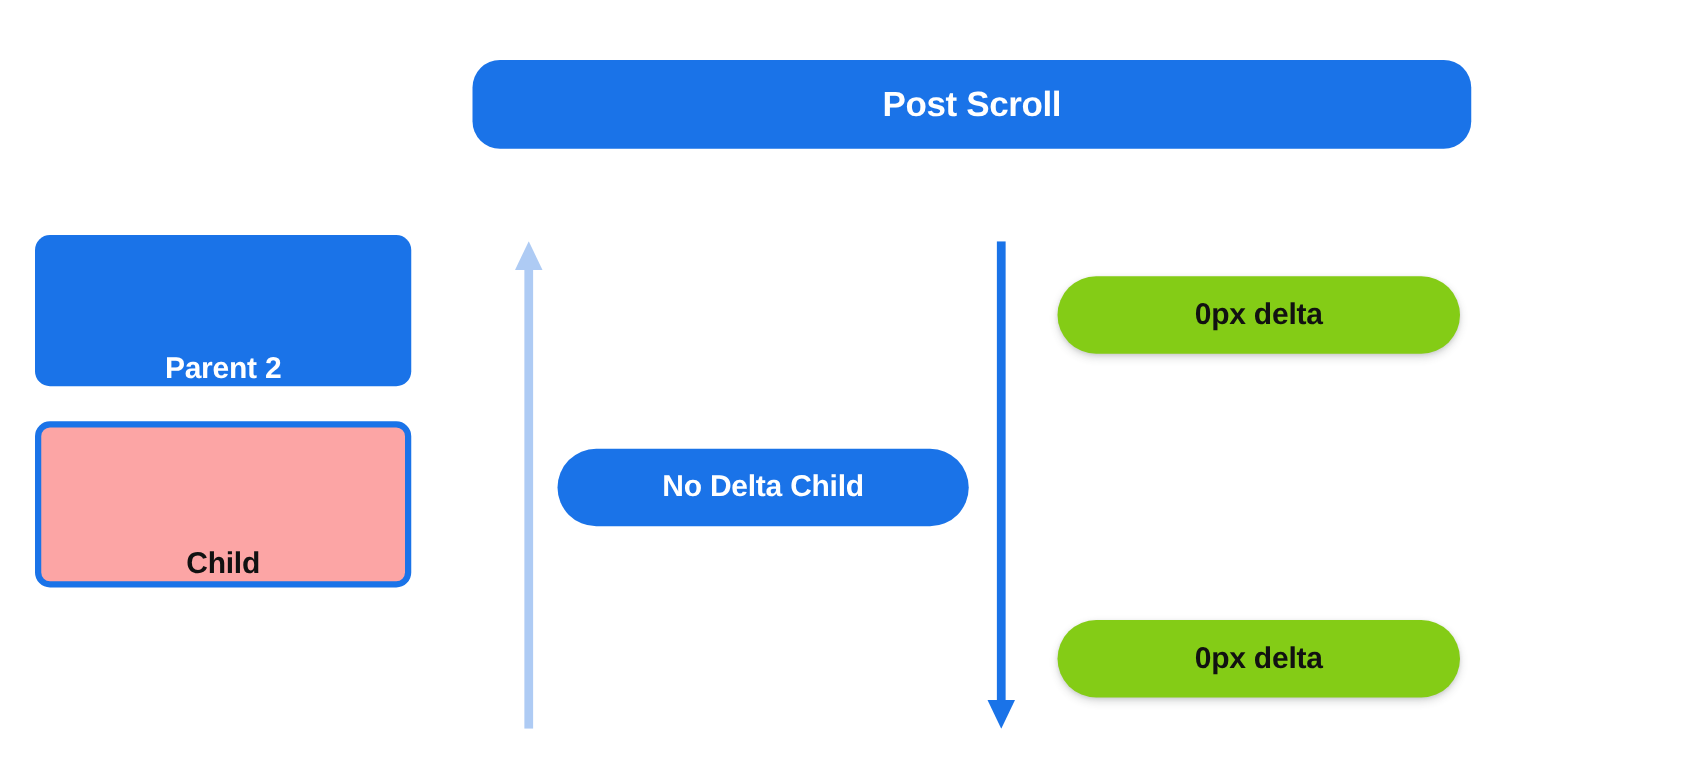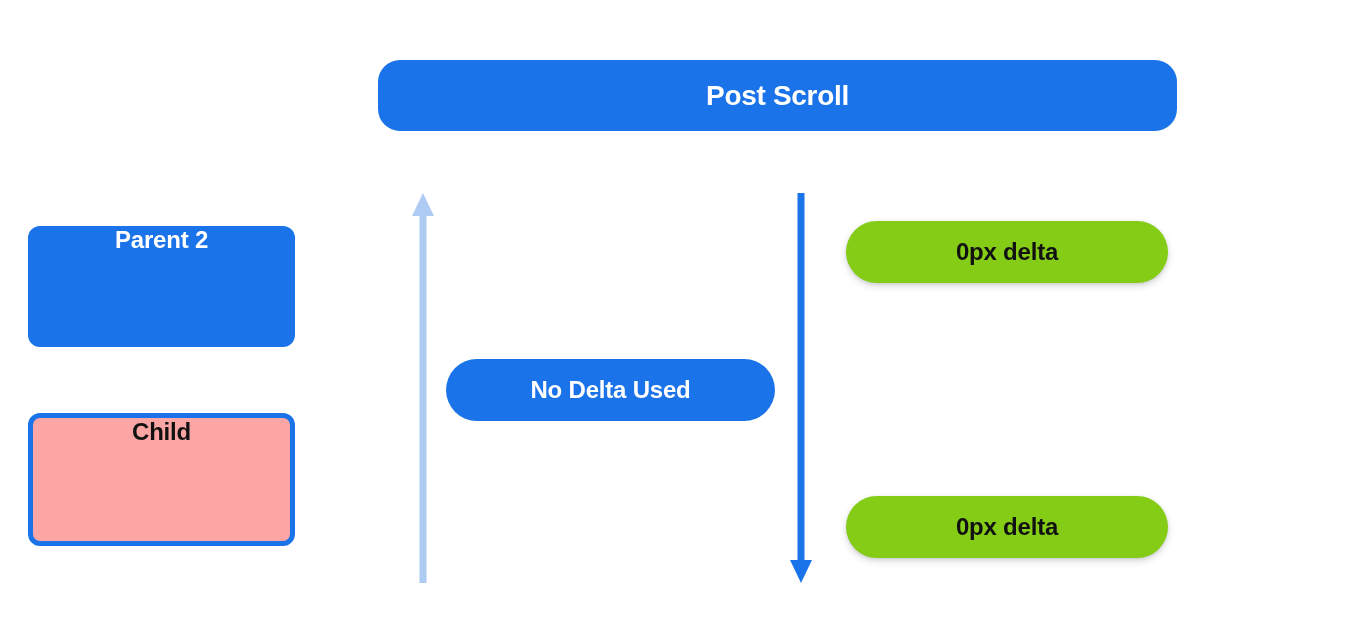--- a/index.html
+++ b/index.html
@@ -16,21 +16,21 @@
   #stage {
     position: relative;
     width: 1346px;
     height: 624px;
   }
 
   
   .header-banner {
     position: absolute;
     left: 378px;
-    top: 60px;
+    top: 48px;
     width: 799px;
     height: 71px;
     background: #1a73e8;
     border-radius: 22px;
     display: flex;
     align-items: center;
     justify-content: center;
     box-sizing: border-box;
   }
   .header-banner .label {
@@ -41,27 +41,26 @@
   }
 
   
   .stack {
     position: absolute;
     left: 28px;
     top: 188px;
     width: 255px;
   }
   .box {
-    width: 267px;
+    width: 301px;
     box-sizing: border-box;
     display: flex;
-    align-items: flex-start;
+    align-items: flex-end;
     justify-content: center;
     border-radius: 12px;
-    margin-top: 38px;
   }
   .box .label {
     font-size: 24px;
     font-weight: bold;
     letter-spacing: -0.2px;
   }
   .box.filled {
     height: 121px;
     background: #1a73e8;
   }
@@ -178,21 +177,21 @@
 
   <div class="arrow arrow-down">
     <svg width="24" height="390" viewBox="0 0 24 390" xmlns="http://www.w3.org/2000/svg" aria-hidden="true">
       <rect x="8.5" y="0" width="7" height="368" fill="#1a73e8"></rect>
       <polygon points="12,390 1,367 23,367" fill="#1a73e8"></polygon>
     </svg>
   </div>
 
 
   <div class="pill blue pill-no-delta">
-    <span class="label">No Delta Used</span>
+    <span class="label">No Delta Child</span>
   </div>
 
   <div class="pill white pill-delta-top">
     <span class="label">0px delta</span>
   </div>
 
   <div class="pill white pill-delta-bottom">
     <span class="label">0px delta</span>
   </div>
 

